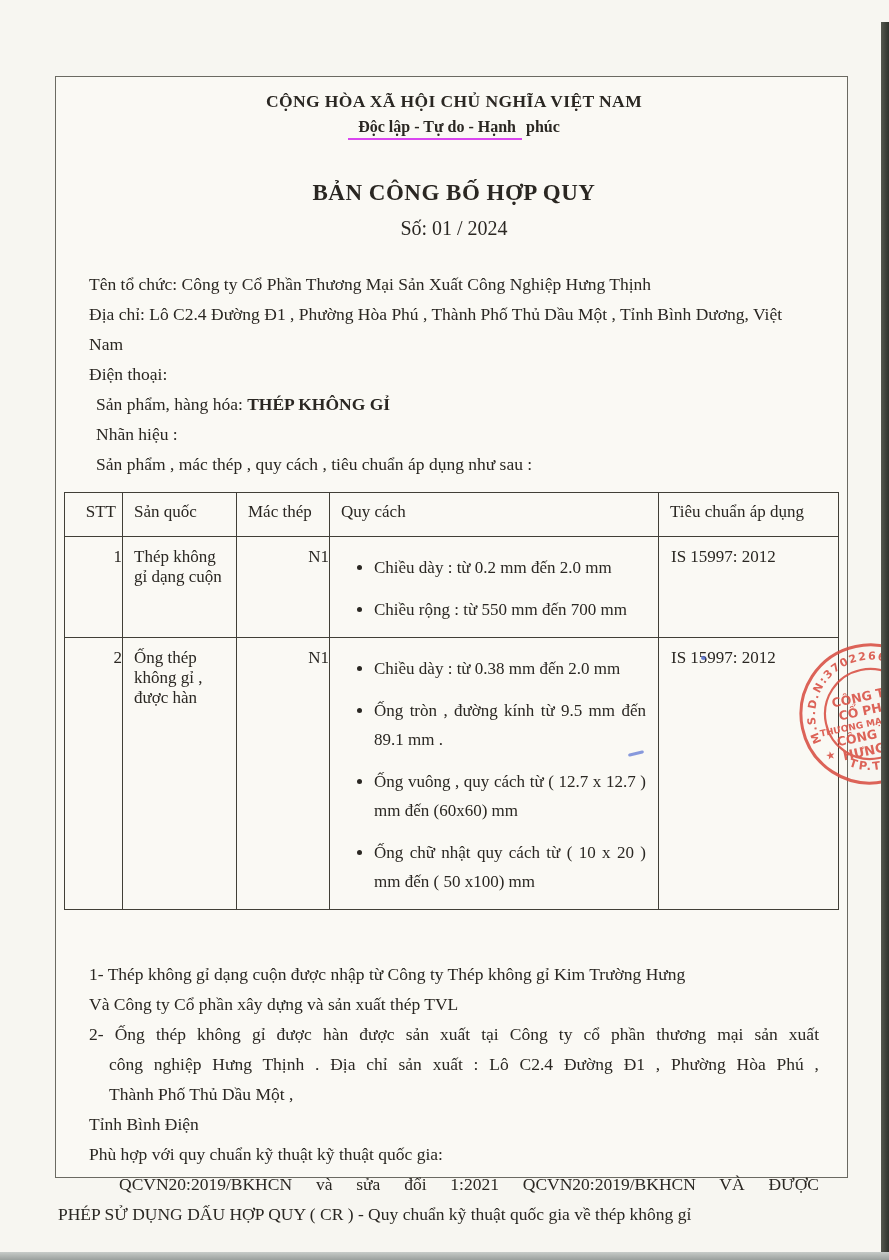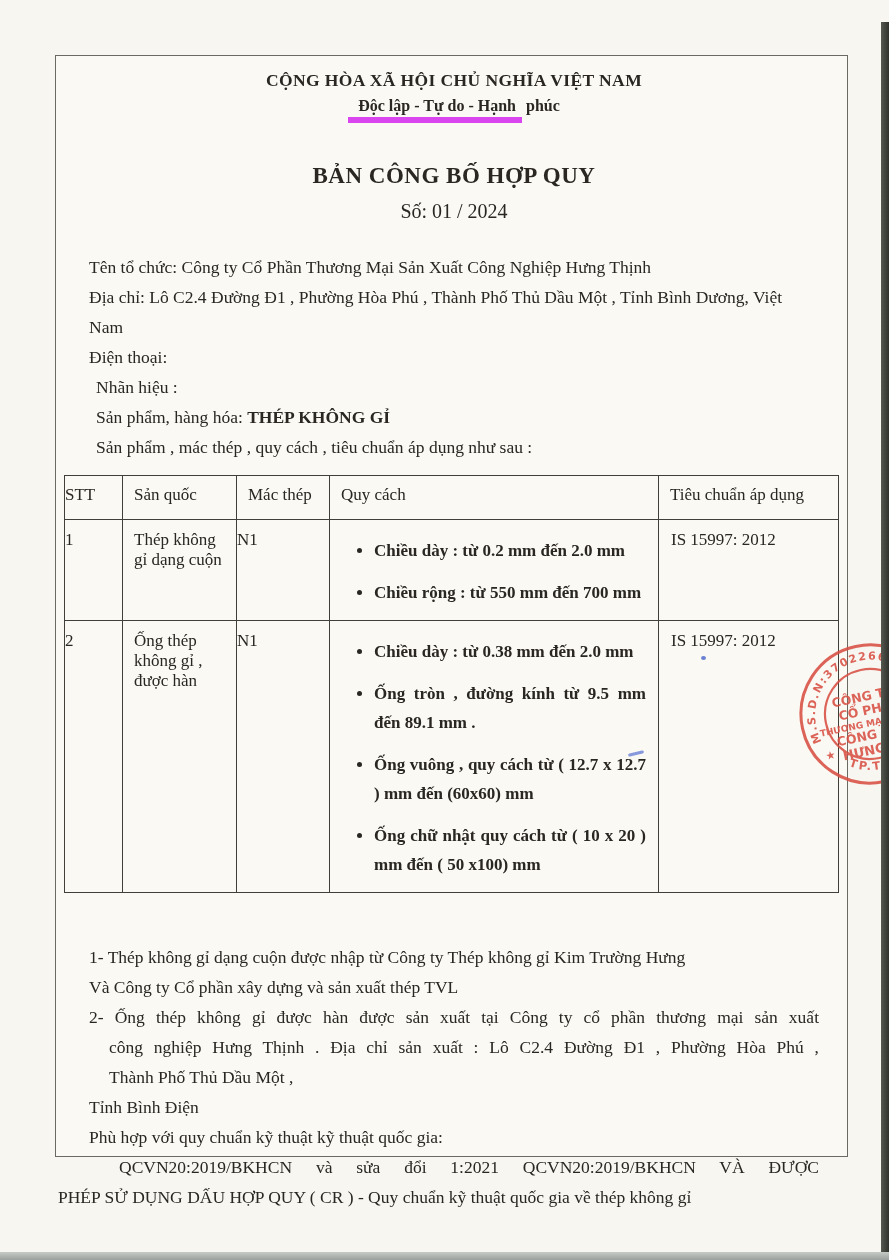--- a/index.html
+++ b/index.html
@@ -15,35 +15,35 @@
     position: absolute; top: 22px; right: 0; width: 8px; height: 1231px;
     background: linear-gradient(to right, #55584f, #2e322c);
     z-index: 10;
   }
   .scan-band-bottom {
     position: absolute; left: 0; bottom: 0; width: 889px; height: 8px;
     background: linear-gradient(#c7cbc8, #9aa09d);
     z-index: 10;
   }
   .page {
-    position: absolute; left: 55px; top: 55px;
+    position: absolute; left: 55px; top: 76px;
     width: 793px; height: 1102px;
     border: 1.5px solid #6b6a62;
     background: #faf9f4;
     padding: 12px 28px 0 33px;
   }
   .center { text-align: center; }
   .nat-line1 {
     font-weight: bold; font-size: 17.5px; letter-spacing: .4px;
     margin-top: 2px;
   }
   .nat-line2 { font-weight: bold; font-size: 16px; margin-top: 6px; }
   .nat-line2 .ul {
     display: inline-block;
-    border-bottom: 6px solid #d946ef;
+    border-bottom: 2px solid #d946ef;
     padding: 0 6px 2px 10px;
   }
   .nat-line2 .tail { padding-left: 4px; }
   .doc-title { font-weight: bold; font-size: 23px; letter-spacing: .5px; margin-top: 40px; }
   .doc-number { font-size: 20px; margin-top: 11px; }
   .para { font-size: 17.5px; line-height: 30px; }
   .block-info { margin-top: 29px; }
   .indent-sm { padding-left: 7px; }
   .bold { font-weight: bold; }
 
@@ -55,29 +55,29 @@
     margin-top: 13px;
     font-size: 17px;
   }
   table.spec th, table.spec td {
     border: 1.6px solid #413f37;
     vertical-align: top;
     font-weight: normal;
     text-align: left;
   }
   table.spec th { height: 44px; padding: 9px 6px 0 11px; }
-  table.spec th.c, table.spec td.c { text-align: left; padding-left: 0; }
+  table.spec th.c, table.spec td.c { text-align: right; padding-left: 0; }
   table.spec td { padding-top: 10px; }
   td.cell-product { padding: 10px 9px 0 11px; text-align: justify; margin-left: 36px; }
   td.cell-specs { padding: 4px 8px 0 0; }
   td.cell-std { padding: 16px 6px 0 12px; }
   .row-1 { height: 95px; }
   .row-2 { height: 235px; }
   ul.spec-list { margin: 6px 0 0 0; padding-left: 44px; }
-  ul.spec-list li { margin-bottom: 13px; line-height: 29px; text-align: justify; padding-right: 4px; font-weight: bold; }
+  ul.spec-list li { margin-bottom: 13px; line-height: 29px; text-align: justify; padding-right: 4px; }
 
   .notes { margin-top: 49px; font-size: 17.5px; line-height: 30px; }
   .note-line { text-align: justify; }
   .jfull { text-align: justify; text-align-last: justify; }
   .note-cont { padding-left: 20px; }
   .qcvn1 { padding-left: 30px; margin-top: 0; }
   .qcvn2 { margin-left: -31px; }
 
   .stamp-wrap { position: absolute; left: 795px; top: 637px; width: 150px; height: 155px; z-index: 5; }
   .speck1 { position: absolute; left: 701px; top: 656px; width: 5px; height: 4px; border-radius: 50%; background: #3a57c4; opacity: .75; }
@@ -93,22 +93,22 @@
     <span class="ul">Độc lập - Tự do - Hạnh</span><span class="tail">phúc</span>
   </div>
 
   <div class="center doc-title">BẢN CÔNG BỐ HỢP QUY</div>
   <div class="center doc-number">Số: 01 / 2024</div>
 
   <div class="block-info">
     <div class="para">Tên tổ chức: Công ty Cổ Phần Thương Mại Sản Xuất Công Nghiệp Hưng Thịnh</div>
     <div class="para">Địa chỉ: Lô C2.4 Đường Đ1 , Phường Hòa Phú , Thành Phố Thủ Dầu Một , Tỉnh Bình Dương, Việt Nam</div>
     <div class="para">Điện thoại:</div>
+    <div class="para indent-sm"><span>Sản phẩm, hàng hóa: </span><span class="bold">THÉP KHÔNG GỈ</span></div>
     <div class="para indent-sm">Nhãn hiệu :</div>
-    <div class="para indent-sm"><span>Sản phẩm, hàng hóa: </span><span class="bold">THÉP KHÔNG GỈ</span></div>
     <div class="para indent-sm">Sản phẩm , mác thép , quy cách , tiêu chuẩn áp dụng như sau :</div>
   </div>
 
   <table class="spec">
     <colgroup>
       <col style="width:58px">
         <col style="width:114px">
         <col style="width:93px">
         <col style="width:329px">
         <col style="width:180px">

